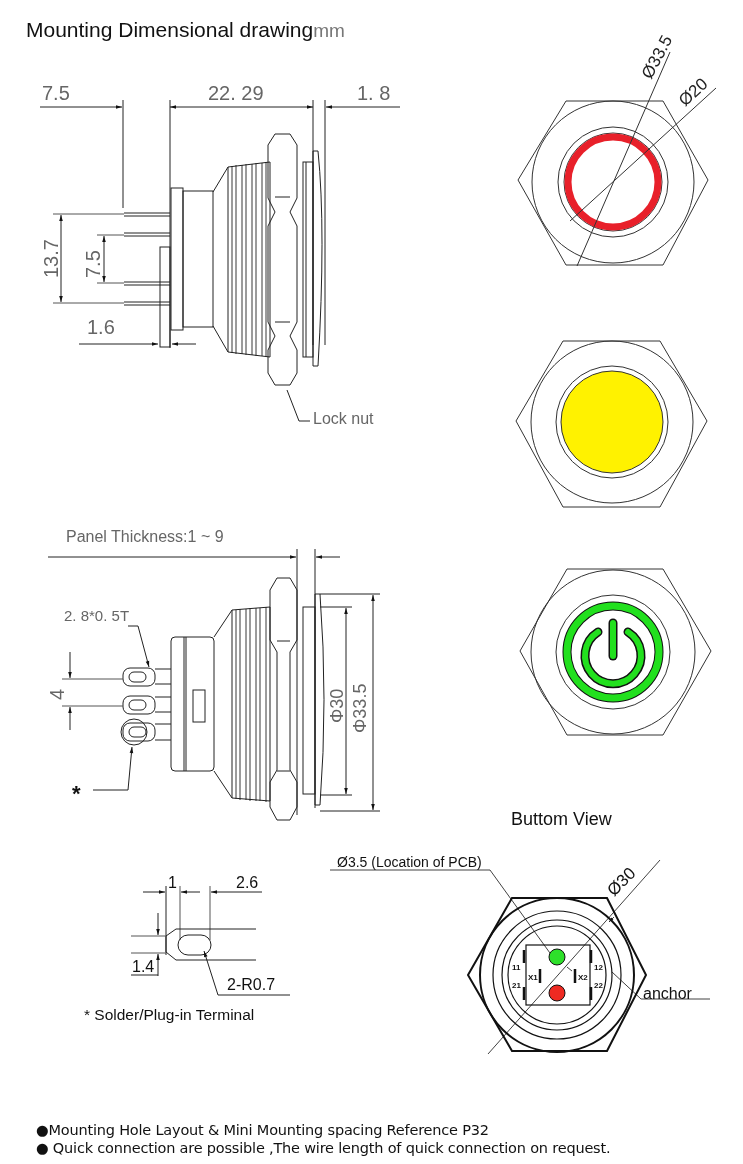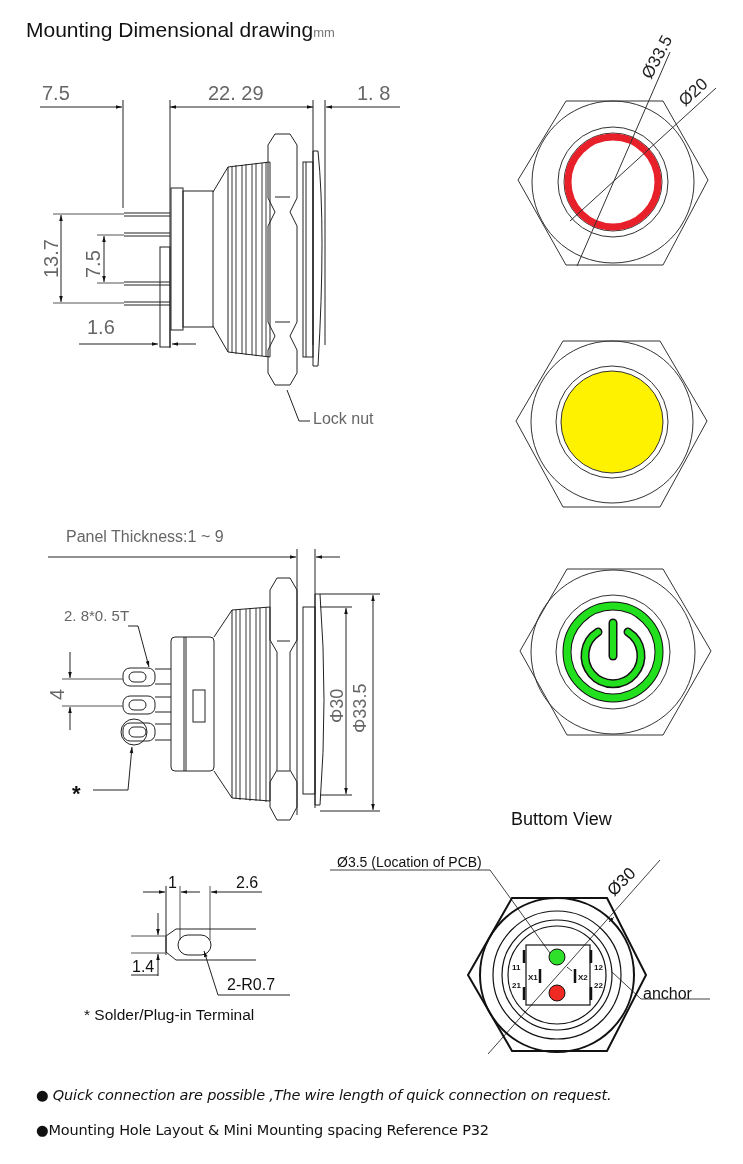--- a/index.html
+++ b/index.html
@@ -1,19 +1,19 @@
 <!DOCTYPE html>
 <html><head>
 <meta charset="utf-8">
 <style>
   html, body { margin:0; padding:0; background:#ffffff; }
   body { width:743px; height:1164px; position:relative; overflow:hidden; font-family:"Liberation Sans", sans-serif; }
   .abs { position:absolute; }
   .title { left:26px; top:18px; font-size:21px; color:#111; white-space:nowrap; }
-  .title .unit { font-size:13px; color:#777; }
+  .title .unit { font-size:19px; color:#777; }
   .note { font-family:"DejaVu Sans", sans-serif; font-size:14.5px; color:#111; white-space:nowrap; letter-spacing:-0.2px;text-align:right; }
   svg { position:absolute; left:0; top:0; }
   svg text { font-family:"Liberation Sans", sans-serif; }
 </style>
 </head>
 <body>
 
 <div class="abs title">
   <span>Mounting Dimensional drawing</span><span class="unit">mm</span>
 </div>
@@ -256,13 +256,13 @@
     <text x="512" y="970">11</text>
     <text x="512" y="988">21</text>
     <text x="594" y="970">12</text>
     <text x="594" y="988">22</text>
     <text x="528" y="980">X1</text>
     <text x="578" y="980">X2</text>
   </g>
 </svg>
 
 <div class="abs note" style="left:36px; top:1122px;">●Mounting Hole Layout &amp; Mini Mounting spacing Reference P32</div>
-<div class="abs note" style="left:36px; top:1087px;font-style:italic;">● Quick connection are possible ,The wire length of quick connection on request.</div>
+<div class="abs note" style="left:36px; top:1140px;">● Quick connection are possible ,The wire length of quick connection on request.</div>
 
 </body></html>

